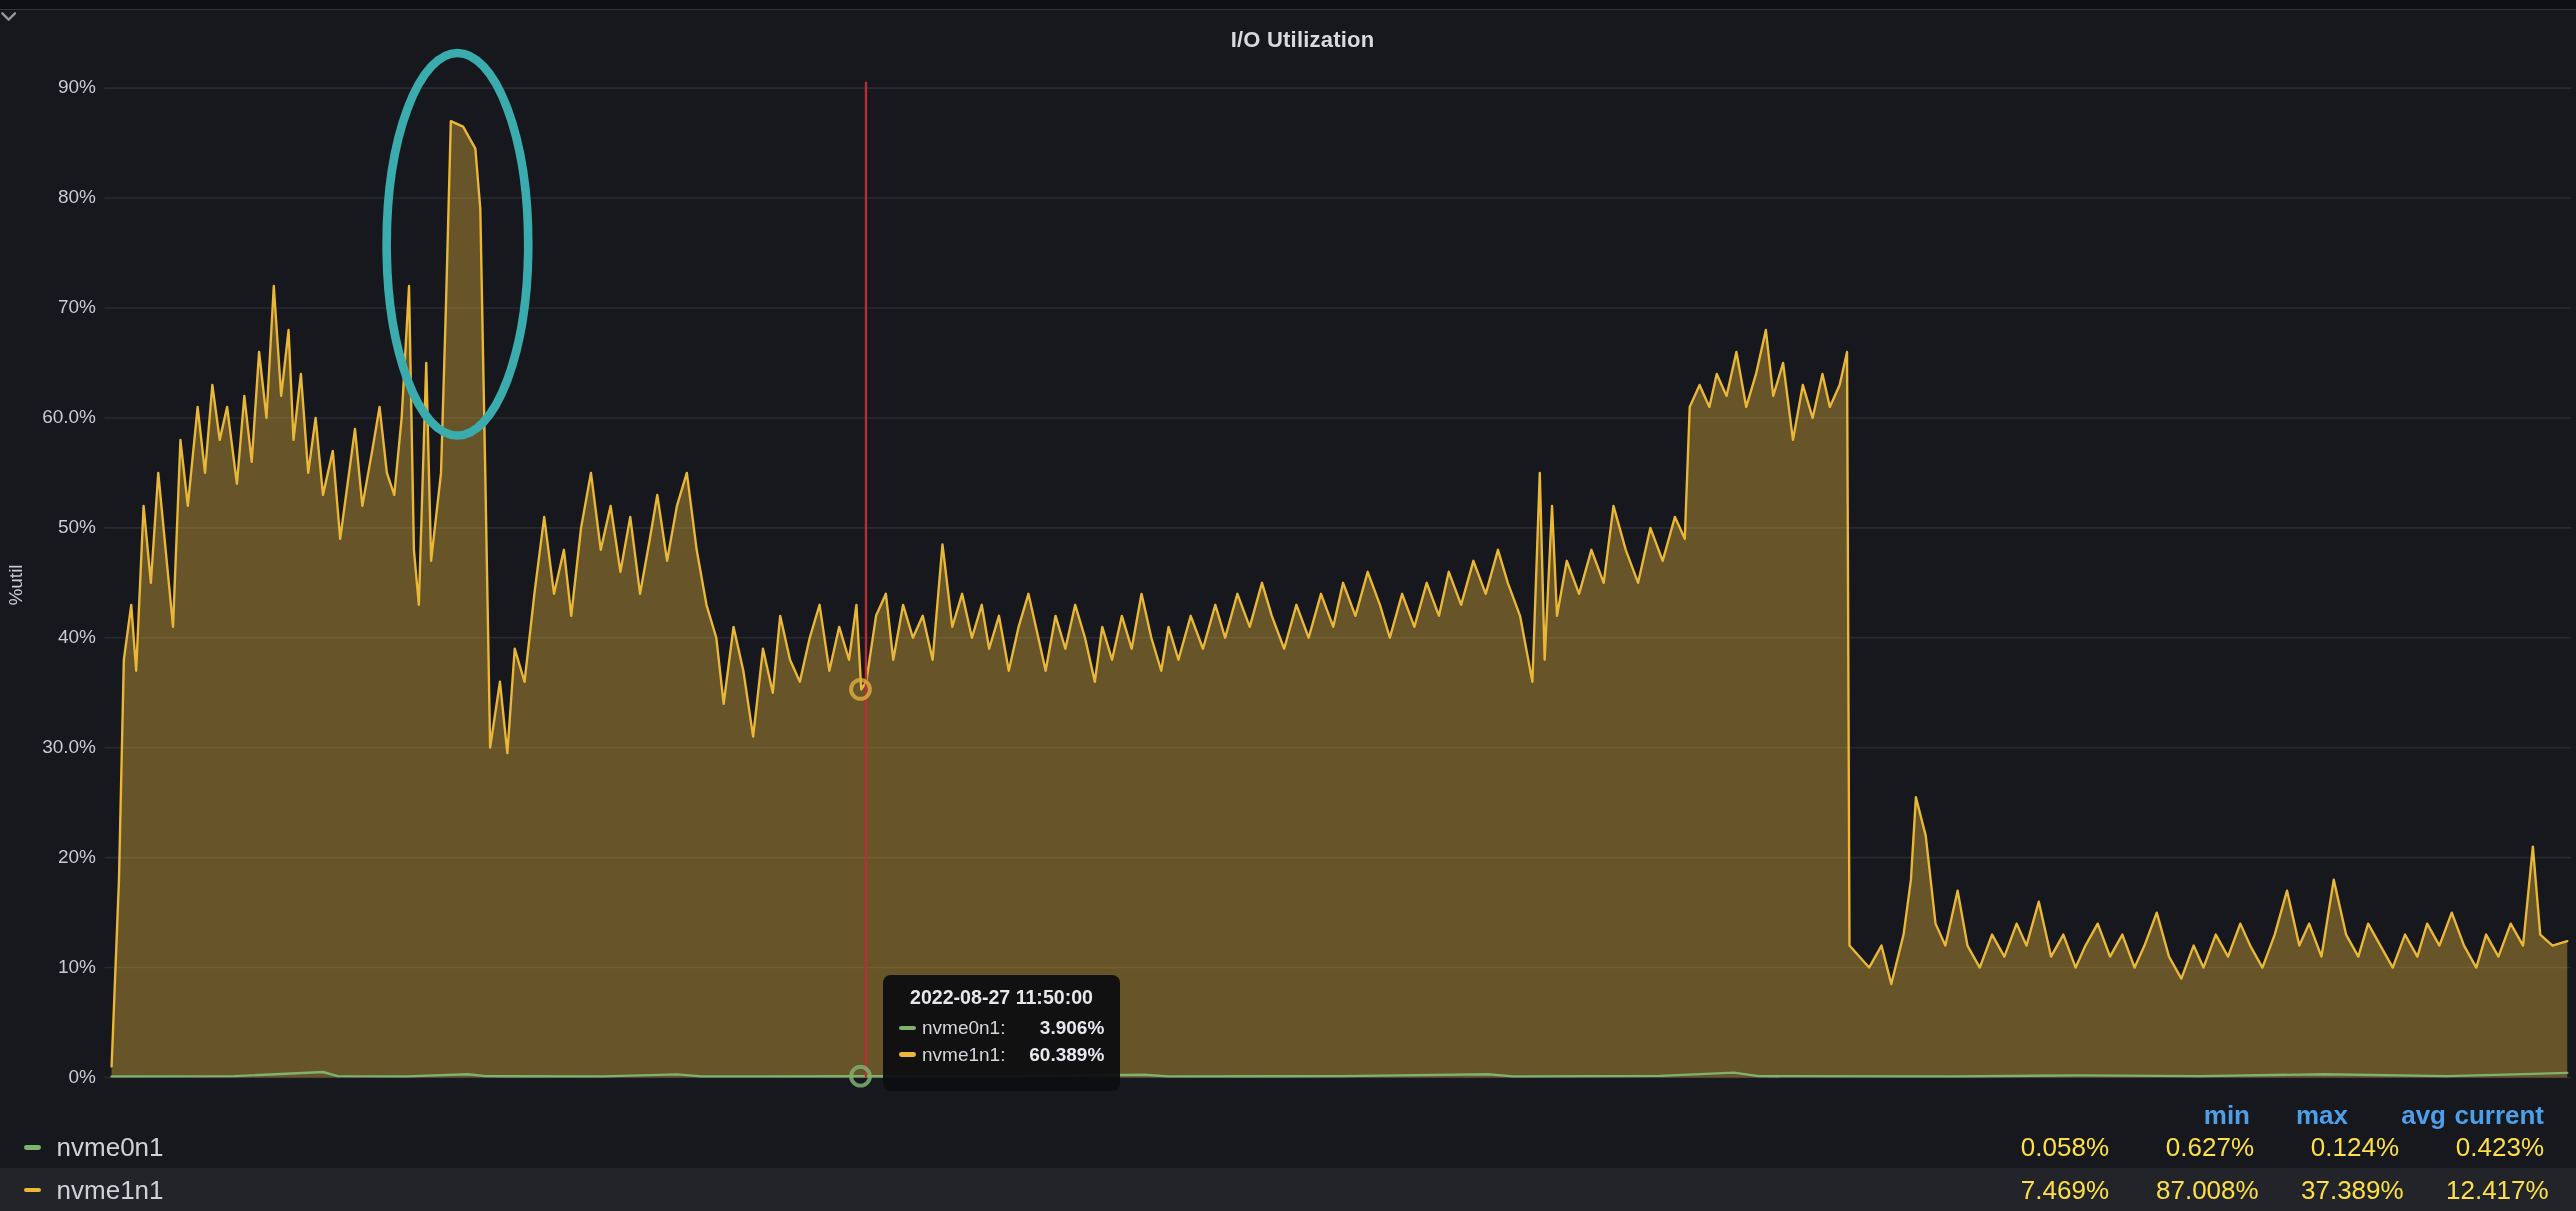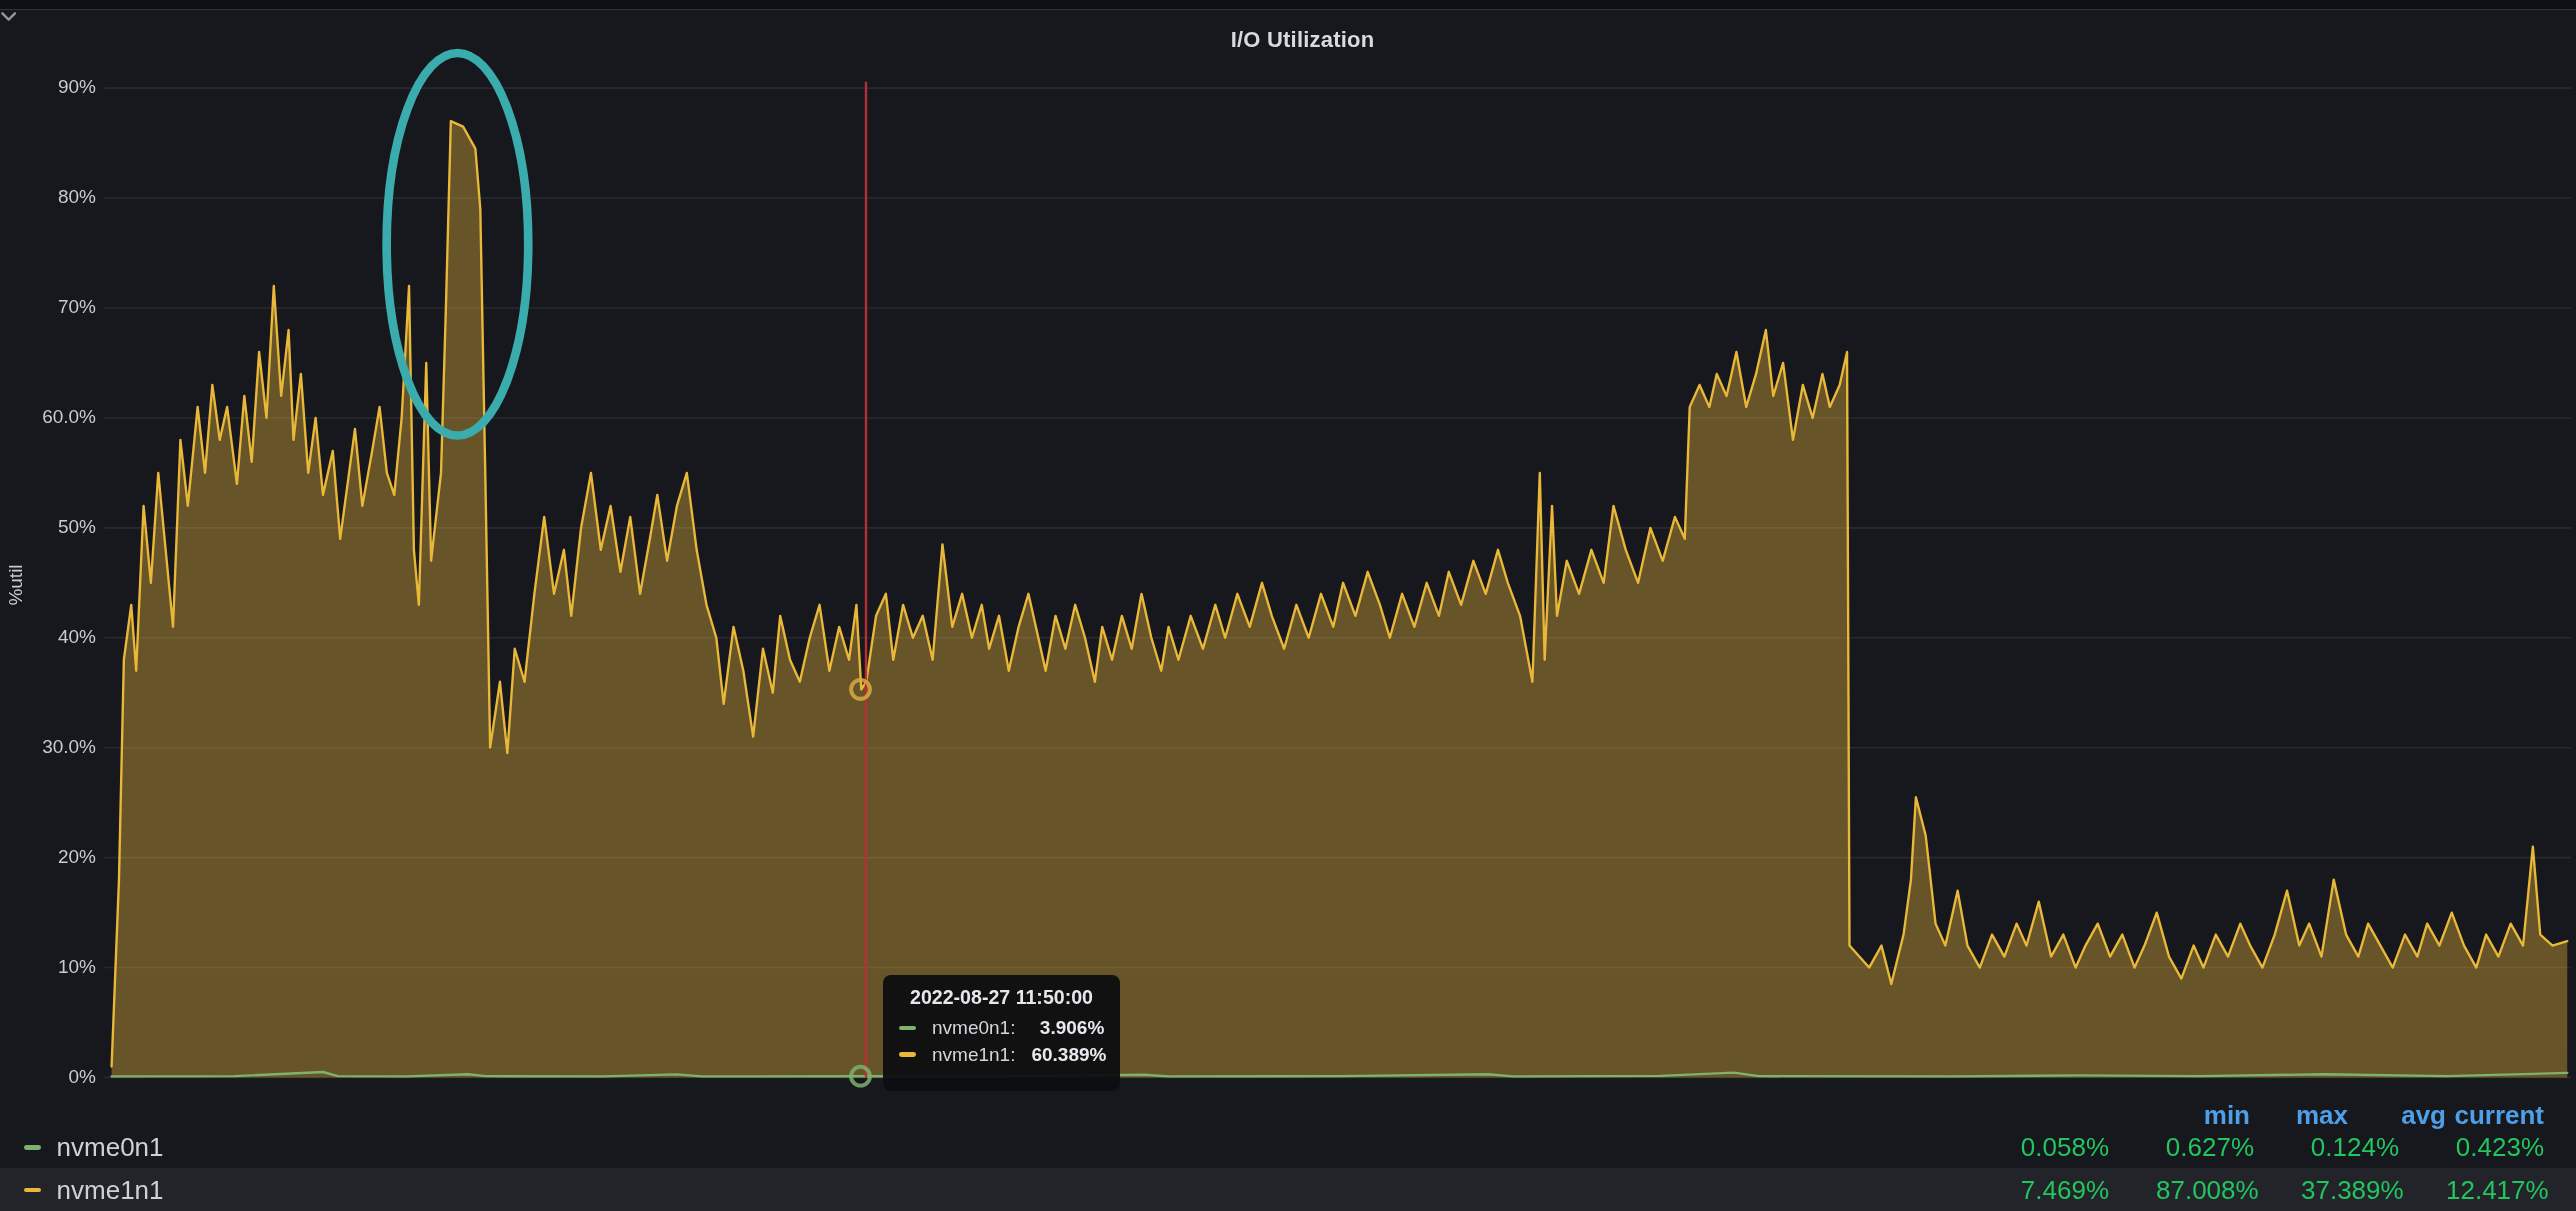--- a/index.html
+++ b/index.html
@@ -13,33 +13,33 @@
   .chev{display:flex;align-items:center;margin-top:3.1px;}
   .ylabel{position:absolute;left:-47px;top:574px;width:126px;text-align:center;
           transform:rotate(-90deg);font-size:19px;color:#c9cad3;}
   .yaxis,.plotlayer{position:absolute;left:0;top:0;width:2576px;height:1212px;}
   .ytick{position:absolute;width:96px;text-align:right;font-size:19px;color:#c9cad3;}
   svg{position:absolute;left:0;top:0;}
   .tooltip{position:absolute;left:883px;top:975px;width:237px;height:116px;
            background:rgba(13,14,17,0.95);border-radius:7.9px;box-sizing:border-box;
            padding:11px 15.7px 9.4px 15.7px;z-index:5;}
   .tt-time{text-align:center;font-size:19.6px;font-weight:700;color:#e6e7eb;margin-bottom:7.9px;}
-  .tt-row{display:flex;align-items:center;gap:16px;font-size:19px;margin-top:4.7px;color:#d5d6db;}
+  .tt-row{display:flex;align-items:center;gap:6px;font-size:19px;margin-top:4.7px;color:#d5d6db;}
   .dash{display:inline-block;width:17.3px;height:4.7px;border-radius:2.4px;flex:none;}
   .tt-val{margin-left:auto;font-weight:600;color:#e8e9ee;}
   .tt-val.hot{font-weight:700;}
   .legend{position:absolute;left:0;top:1100px;width:2576px;height:112px;font-size:26px;}
   .lrow{display:grid;grid-template-columns:1fr 98px 98px 98px 98px;
         padding:0 32px 0 23.6px;align-items:center;}
   .lhead{height:27px;color:#4f9fe8;font-weight:700;}
   .lhead span{text-align:right;}
   .lseries{height:41px;gap:47px;}
   .lseries.hl{height:44px;background:#22242a;}
   .lname{display:flex;align-items:center;gap:15.7px;cursor:pointer;color:#d0d1d6;}
-  .lval{text-align:right;color:#22c55e;}
+  .lval{text-align:right;color:#fde047;}
 </style>
 </head>
 <body>
 
 <div id="app">
   <div class="topstrip"></div>
 
   <div class="panel-header">
     <span class="title">I/O Utilization</span>
     <span class="chev">

